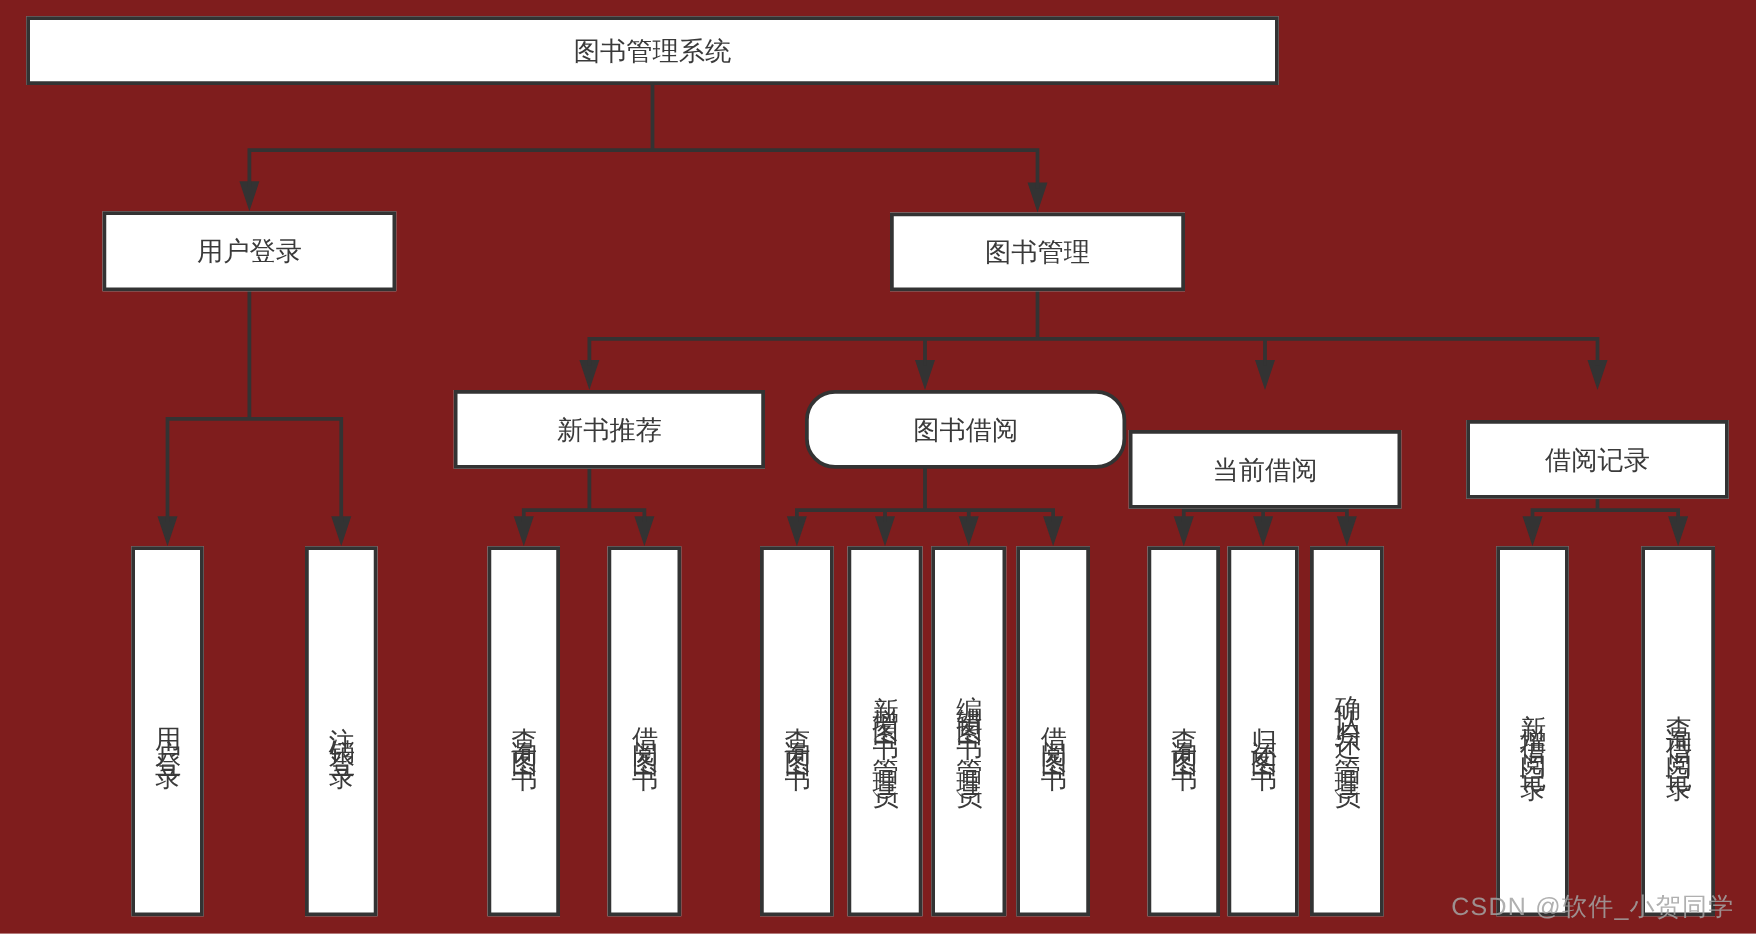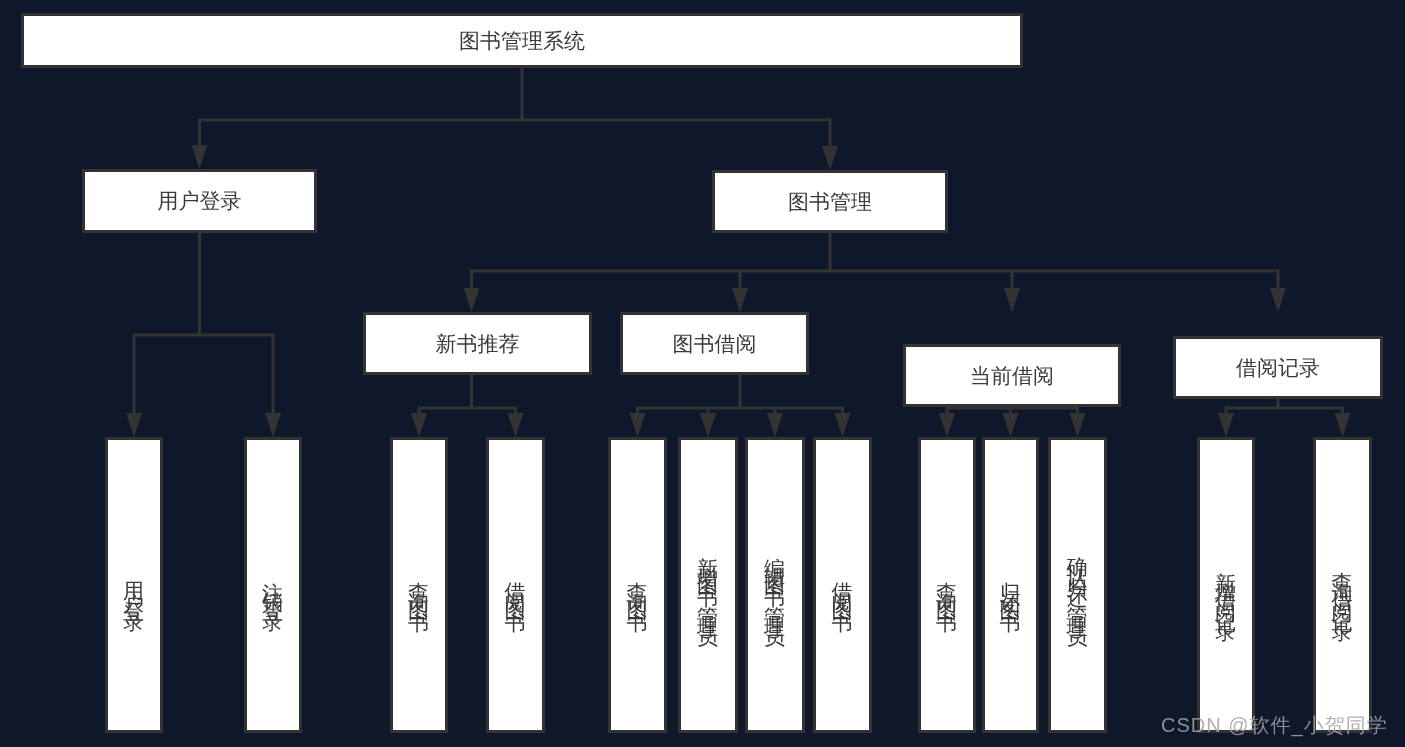--- a/index.html
+++ b/index.html
@@ -1,17 +1,17 @@
 <!DOCTYPE html>
 <html><head>
 <meta charset="utf-8">
 <style>
   html,body{margin:0;padding:0;background:#ffffff;}
   #canvas{
-    position:relative;width:1405px;height:747px;background:#0f172a;
+    position:relative;width:1405px;height:747px;background:#7f1d1d;
     font-family:"Liberation Sans","DejaVu Sans",sans-serif;overflow:hidden;
   }
   #connectors{position:absolute;left:0;top:0;width:1405px;height:747px;}
   .node{
     position:absolute;box-sizing:border-box;border:3px solid #333333;background:#ffffff;
     display:flex;align-items:center;justify-content:center;
     color:#3a3a3a;font-size:21px;font-weight:400;
   }
   .node .lbl{white-space:nowrap;}
   .node.vertical .lbl{
@@ -52,24 +52,24 @@
   <div id="nodes">
       <div class="node horizontal" style="left: 21px; top: 13px; width: 1002px; height: 55px;">
         <span class="lbl">图书管理系统</span>
       </div>
       <div class="node horizontal" style="left: 82px; top: 169px; width: 235px; height: 64px;">
         <span class="lbl">用户登录</span>
       </div>
       <div class="node horizontal" style="left: 712px; top: 170px; width: 236px; height: 63px; font-family: Liberation Mono, monospace;">
         <span class="lbl">图书管理</span>
       </div>
-      <div class="node horizontal" style="left: 363px; top: 312px; width: 229px; height: 63px;">
+      <div class="node horizontal" style="left: 363px; top: 312px; width: 249px; height: 63px;">
         <span class="lbl">新书推荐</span>
       </div>
-      <div class="node horizontal" style="left: 620px; top: 312px; width: 189px; height: 63px;">
+      <div class="node horizontal" style="left: 644px; top: 312px; width: 257px; height: 63px; border-radius: 24px;">
         <span class="lbl">图书借阅</span>
       </div>
       <div class="node horizontal" style="left: 903px; top: 312px; width: 218px; height: 63px; margin-top: 32px;">
         <span class="lbl">当前借阅</span>
       </div>
       <div class="node horizontal" style="left: 1173px; top: 312px; width: 210px; height: 63px; margin-top: 24px;">
         <span class="lbl">借阅记录</span>
       </div>
       <div class="node vertical" style="left: 105px; top: 437px; width: 58px; height: 296px;">
         <span class="lbl">用户登录</span>

